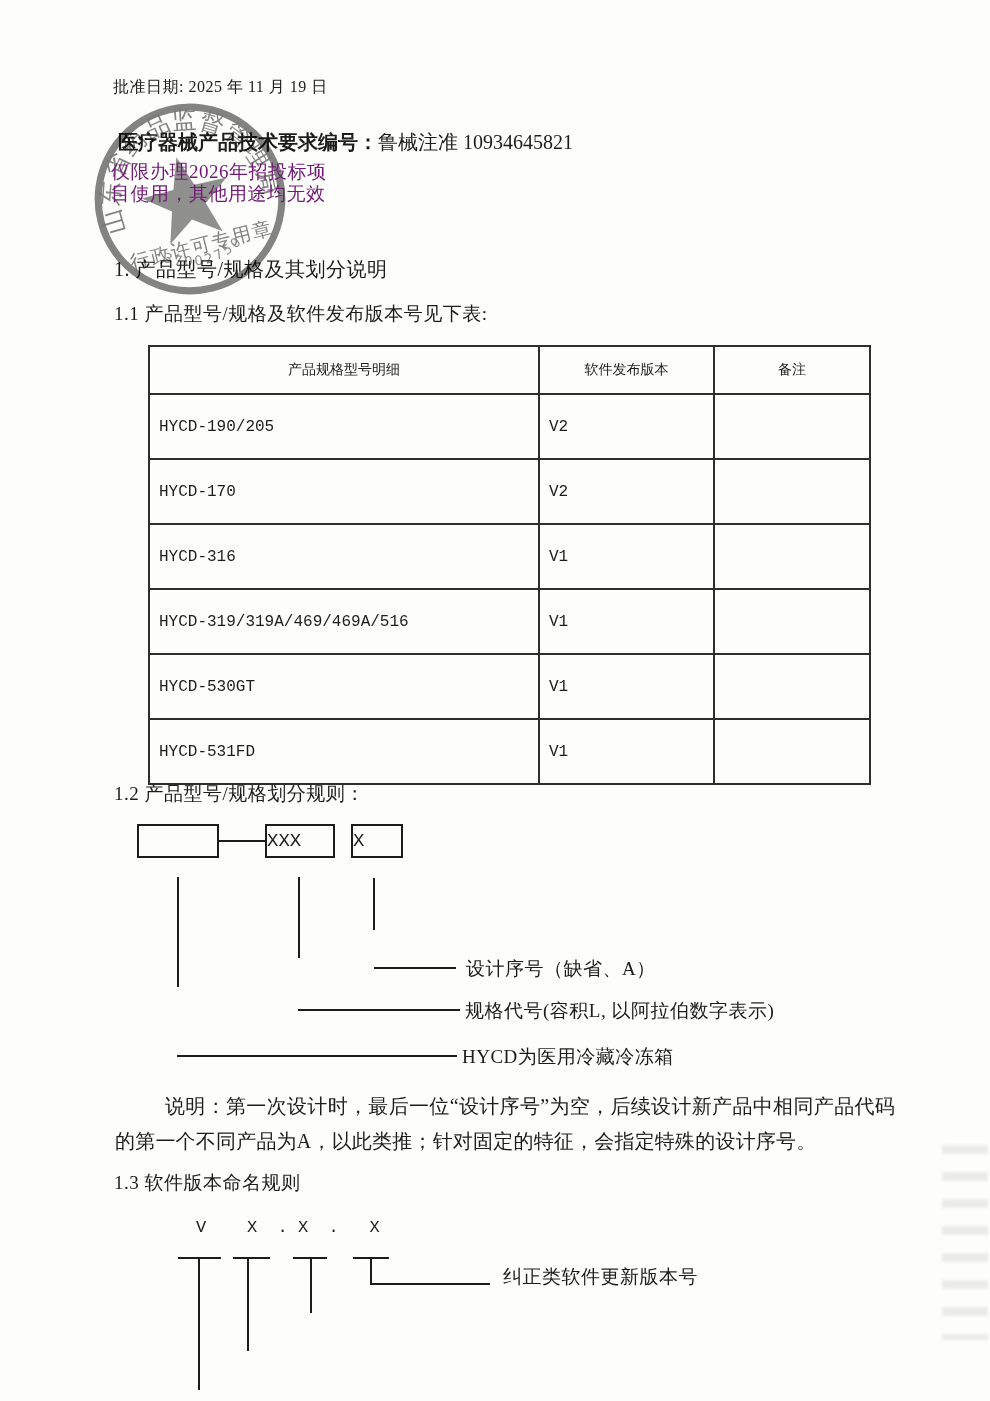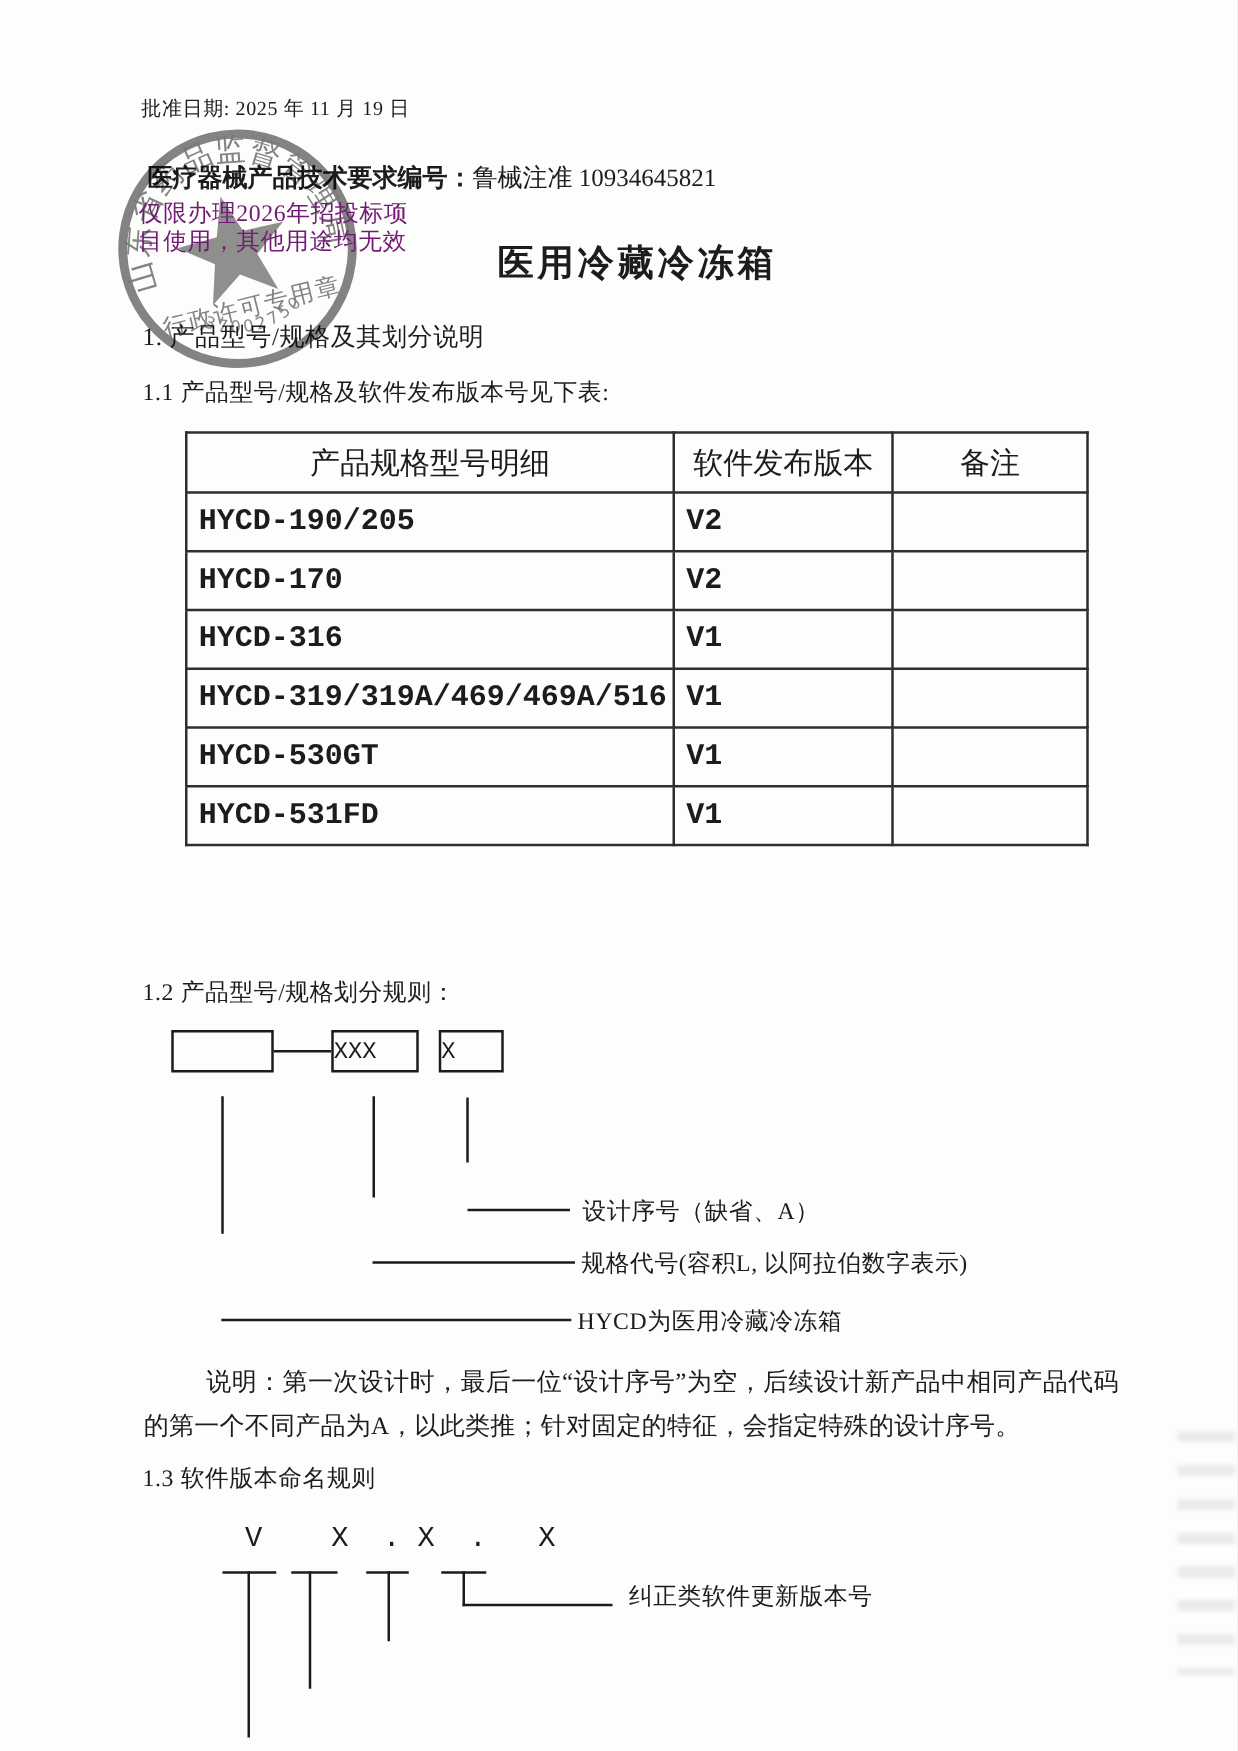--- a/index.html
+++ b/index.html
@@ -24,37 +24,37 @@
   
   .seal { left:88px; top:97px; width:204px; height:204px; z-index:3;
           mix-blend-mode:multiply; opacity:.88; }
 
   .h1 { left:114px; top:256px; font-size:20px; font-weight:400; z-index:2; letter-spacing:.5px;}
   .h11 { left:114px; top:301px; font-size:19px; letter-spacing:.5px;}
 
   table.spec { position:absolute; left:148px; top:345px; width:721px;
                border-collapse:collapse; table-layout:fixed; }
   table.spec th, table.spec td { border:2px solid #2e2e2e; }
-  table.spec th { height:48px; font-size:24px; font-weight:400; text-align:center; }
-  table.spec td { height:47px; font-size:24px; vertical-align:middle;font-weight:bold; }
+  table.spec th { height:48px; font-size:14px; font-weight:400; text-align:center; }
+  table.spec td { height:65px; font-size:16px; vertical-align:middle; }
   td.c-model, td.c-ver { font-family:"Liberation Mono","DejaVu Sans Mono",monospace;
                          padding-left:9px; font-size:17px; }
   td.c-note { text-align:center; }
 
   .h12 { left:114px; top:781px; font-size:19px; letter-spacing:.5px;}
   .dbox { border:2px solid #1c1c1c; background:#fdfdfc; text-align:left;
           font-size:19px; line-height:30px; }
   .hline, .vline { background:#1c1c1c; }
   .dlabel { font-size:19px; letter-spacing:.5px; white-space:nowrap; }
 
   .note-para { left:115px; top:1089px; width:780px; font-size:20px;
                line-height:35px; text-indent:50px; letter-spacing:.2px; text-align:justify; }
 
   .h13 { left:114px; top:1170px; font-size:19px; letter-spacing:.5px;}
-  .vstring { left:196px; top:1218px; font-size:23px; white-space:pre;
+  .vstring { left:196px; top:1218px; font-size:17px; white-space:pre;
              font-family:"Liberation Mono","DejaVu Sans Mono",monospace;text-align:right; }
 
   .artifact { right:2px; top:1145px; width:46px; height:195px; opacity:.18;
               background:repeating-linear-gradient(#9a9a9a 0 9px, transparent 9px 27px);
               filter:blur(1.5px); }
 </style>
 </head>
 <body>
 
 <div class="page">
@@ -79,21 +79,20 @@
         <textPath href="#arcBottom" startOffset="50%" text-anchor="middle">37002750</textPath>
       </text>
     </g>
   </svg>
 
   <div class="abs note-stamp">
     <div>仅限办理2026年招投标项</div>
     <div>目使用，其他用途均无效</div>
   </div>
 
-  <div class="abs title">医用冷藏冷冻箱</div>
 
   <div class="abs h1">1. 产品型号/规格及其划分说明</div>
   <div class="abs h11">1.1 产品型号/规格及软件发布版本号见下表:</div>
 
   <table class="spec">
     <colgroup>
         <col style="width:390px">
         <col style="width:175px">
         <col style="width:156px">
       </colgroup>

